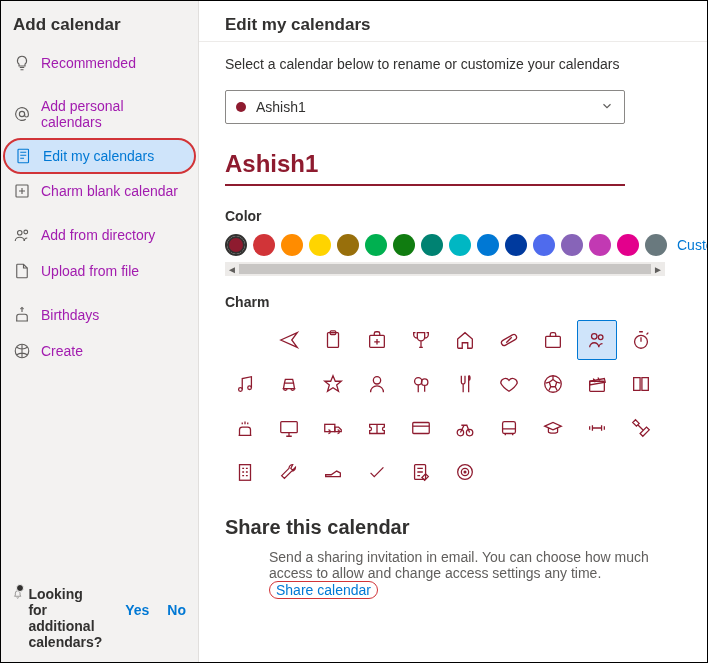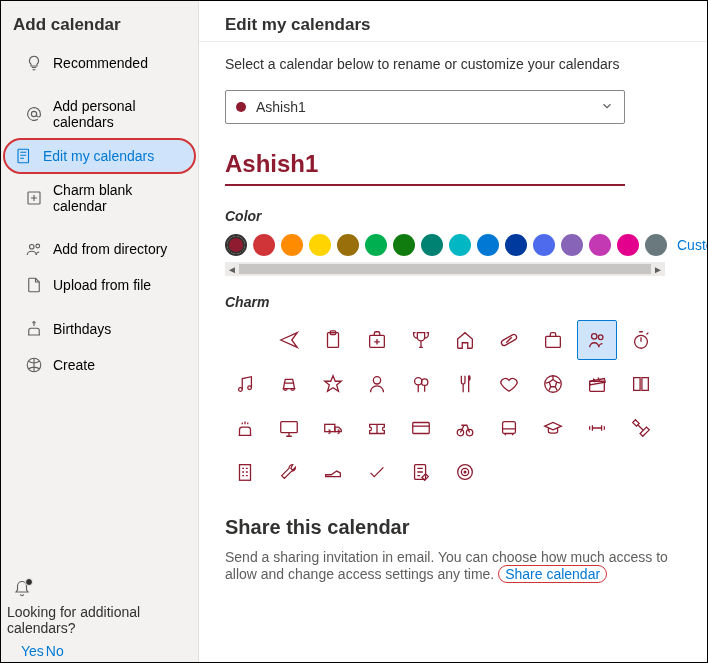--- a/index.html
+++ b/index.html
@@ -24,23 +24,23 @@
   }
   .sb-title {
     font-size: 17px;
     font-weight: 600;
     padding: 4px 12px 10px 12px;
   }
   .sb-item {
     display: flex;
     align-items: center;
     gap: 10px;
-    padding: 9px 24px;
+    padding: 9px 12px;
     cursor: pointer;
-    color: #000000;
+    color: #a21caf;
   }
   .sb-item.selected {
     background: #cfe4fa;
     color: #0078d4;
     border-radius: 16px;
     margin: 1px 4px;
     padding: 7px 10px;
     position: relative;
   }
   .sb-item.selected::after{
@@ -55,38 +55,39 @@
     width: 18px; height: 18px;
     display: inline-flex;
     align-items: center; justify-content: center;
     color: #605e5c;
     flex-shrink: 0;
   }
   .sb-item.selected .sb-icon { color: #0078d4; }
   .sb-sep { height: 8px; }
   .sb-footer {
     margin-top: auto;
-    padding: 8px 12px 3px 6px;
+    padding: 8px 12px 12px 6px;
     display: flex;
-    flex-direction: column;
+    flex-direction: row;
     gap: 6px;
+    font-weight: bold;
   }
   .sb-footer .bell {
     position: relative;
     width: 18px; height:18px;
     color:#605e5c;
     margin-left:6px;
   }
   .sb-footer .bell .dot{
     position:absolute; top:-2px; right:-2px;
     width:8px;height:8px;border-radius:50%;
     background:#323130;border:1px solid #f3f2f1;
   }
   .sb-footer .qline { font-size:14px; color:#323130; margin-left:0; }
-  .sb-footer .links { display:flex; gap:2px; margin-left:14px; margin-top:1px; }
+  .sb-footer .links { display:flex; gap:18px; margin-left:14px; margin-top:16px; }
   .sb-footer .links span { color:#0078d4; cursor:pointer; }
 
   .main {
     flex: 1;
     padding: 14px 26px 10px 26px;
     overflow: hidden;
     position: relative;
   }
   .main h1 {
     font-size: 17px;
@@ -112,21 +113,21 @@
   .select .chev { color:#605e5c; }
   .cal-name {
     font-size: 24px;
     font-weight: 600;
     color: #8e1b2f;
     border-bottom: 2px solid #8e1b2f;
     padding-bottom: 6px;
     margin-bottom: 22px;
     width: 400px;
   }
-  .section-label { font-weight:600; margin-bottom: 10px; font-style: italic; }
+  .section-label { font-weight:600; margin-bottom: 10px; }
   .color-row {
     display:flex; align-items:center; gap:6px; margin-bottom:6px;
   }
   .swatch {
     width:22px;height:22px;border-radius:50%;cursor:pointer;flex-shrink:0;
   }
   .swatch.sel { box-shadow: 0 0 0 2px #fff, 0 0 0 3px #323130 inset; border:2px solid #323130; background-clip: content-box; padding:2px; width:22px;height:22px; }
   .swatch.sel .inner{width:100%;height:100%;border-radius:50%;}
   .custom-link { color:#0078d4; margin-left:4px; cursor:pointer; font-size:14px; }
   .scroll-track {
@@ -142,21 +143,21 @@
     gap:4px;
     margin-bottom: 24px;
   }
   .charm {
     display:flex;align-items:center;justify-content:center;
     cursor:pointer;color:#8e1b2f;border-radius:2px;
   }
   .charm.selected { background:#cfe4fa; border:1px solid #0078d4; }
   .charm svg{width:22px;height:22px;stroke:currentColor;fill:none;stroke-width:1.4;}
   .share-head { font-size:20px; font-weight:600; margin-top:10px; margin-bottom:10px; }
-  .share-p { color:#605e5c; font-size:14px; }
+  .share-p { color:#605e5c; font-size:14px;margin-left:44px; }
   .share-link { color:#0078d4; cursor:pointer; display:inline-block; border:1.5px solid #d13438; border-radius:12px; padding:0 6px; }
 </style>
 </head>
 <body>
 
 <div class="app">
   <aside class="sidebar">
     <div class="sb-title">Add calendar</div>
 
     <div class="sb-item">

